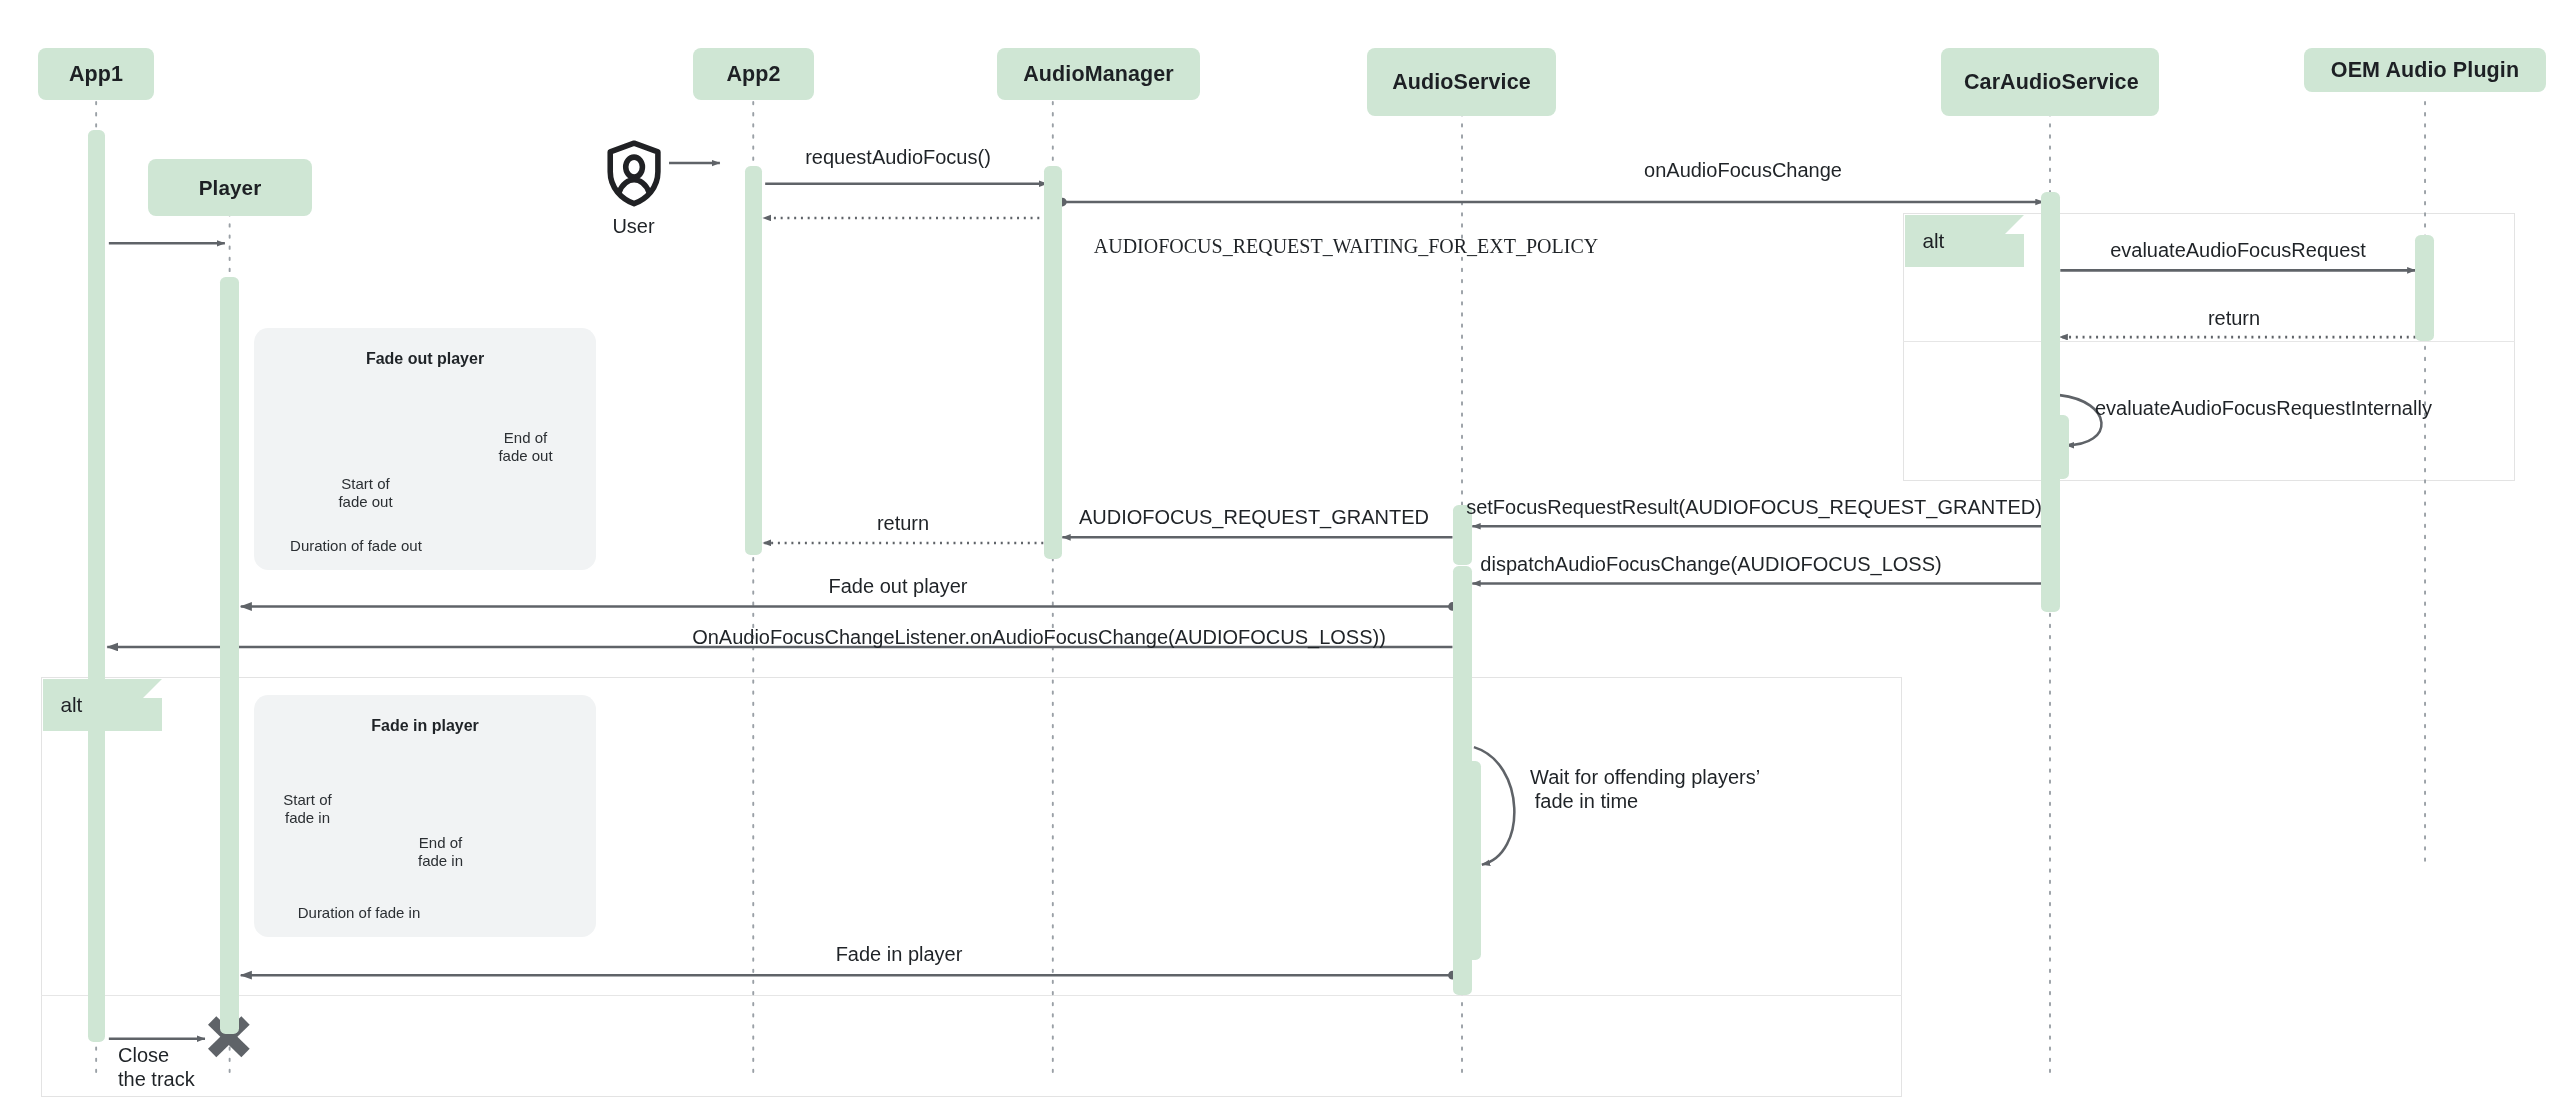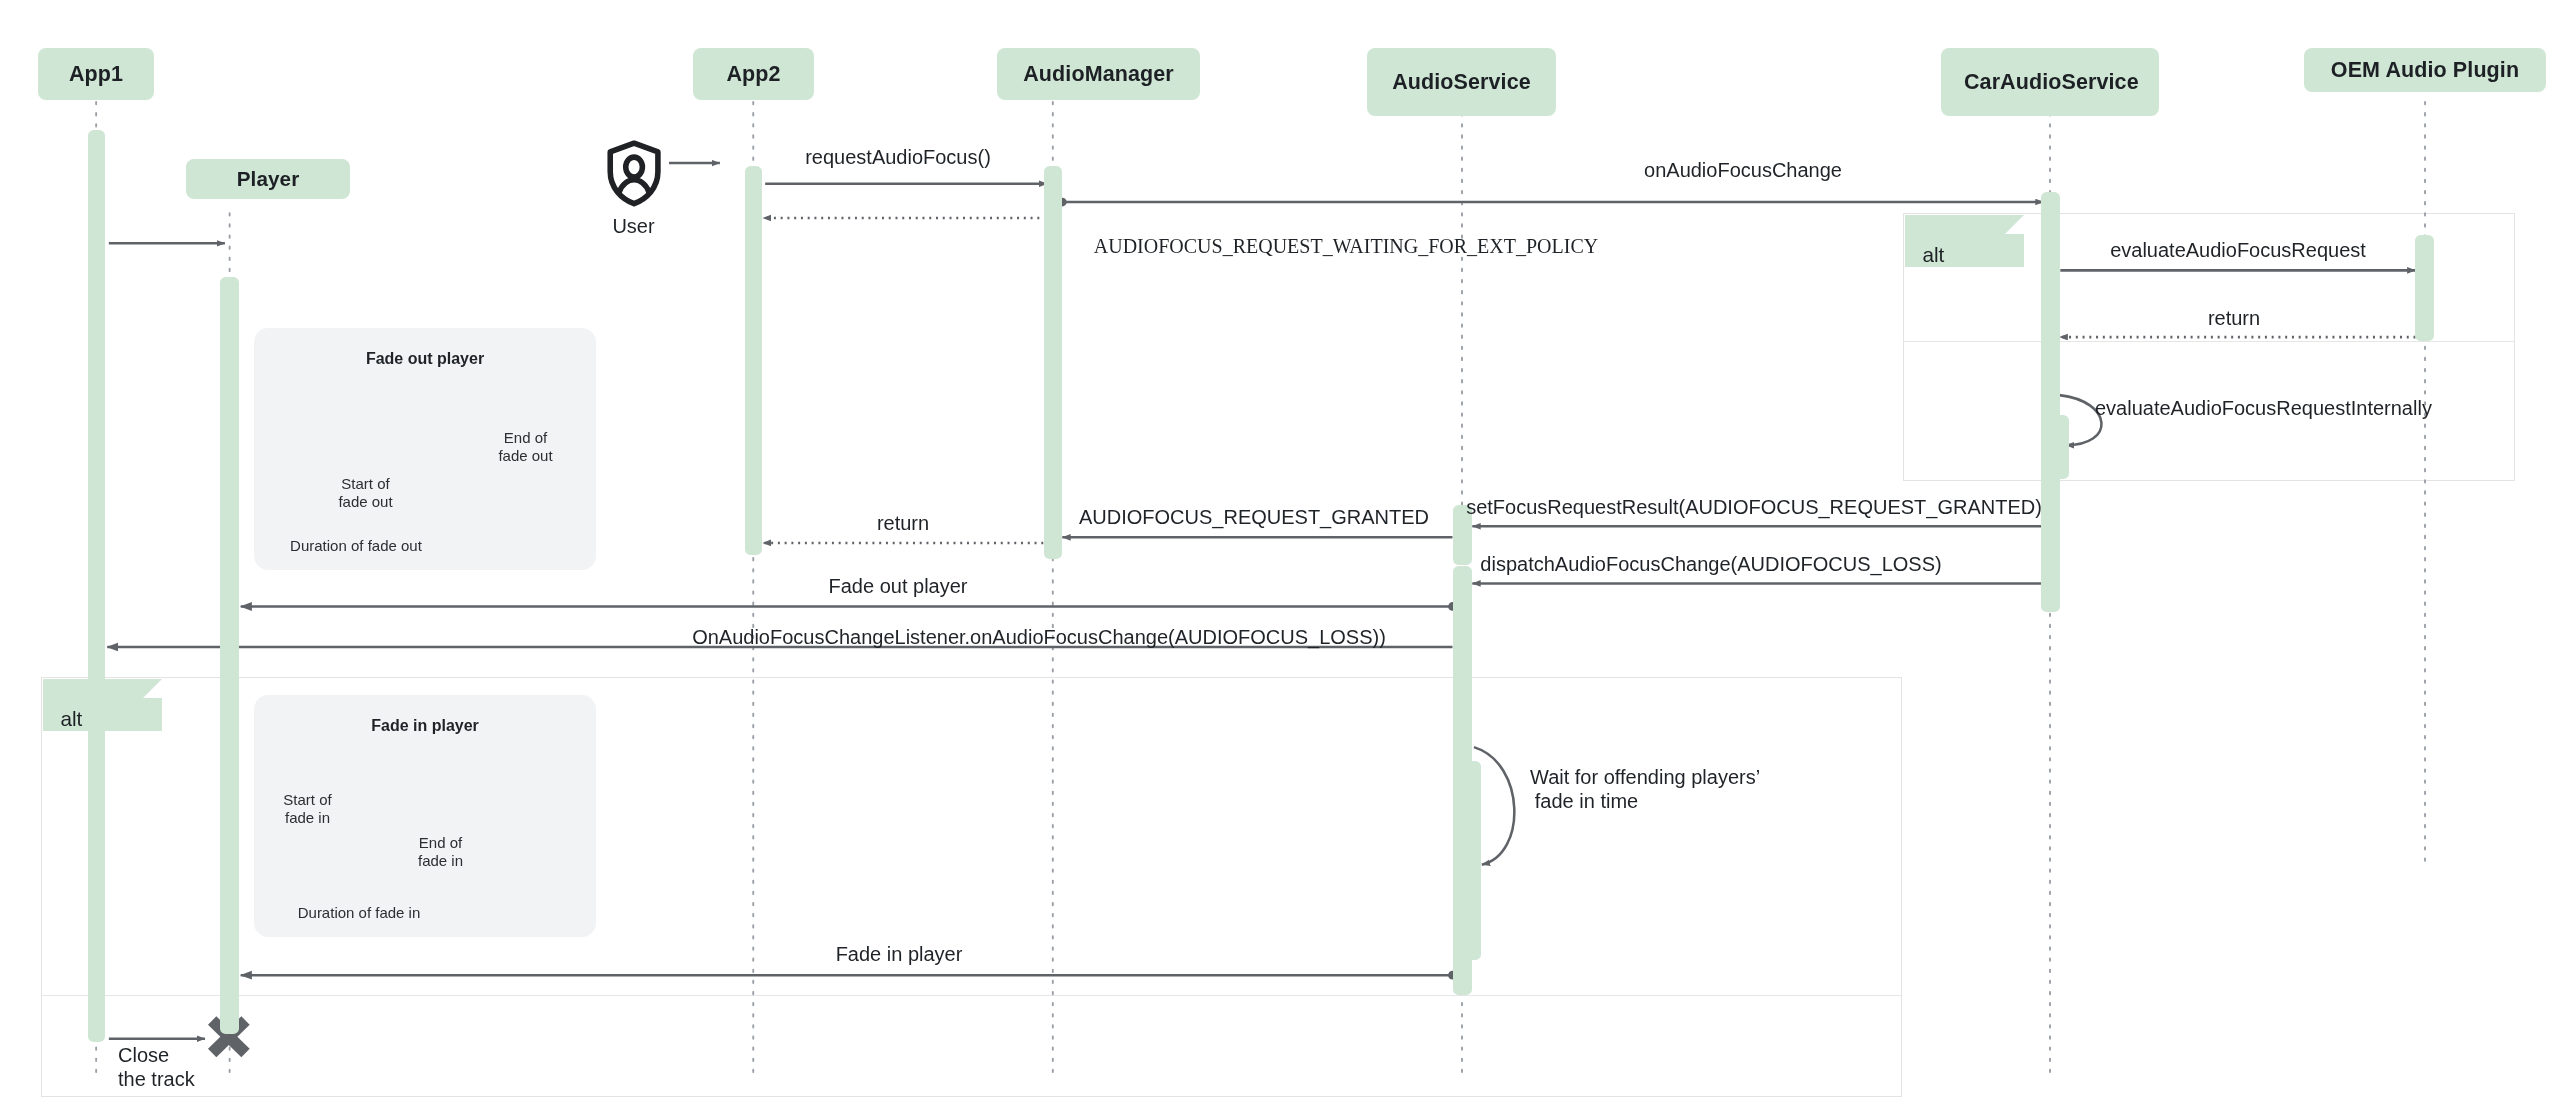--- a/index.html
+++ b/index.html
@@ -44,21 +44,21 @@
   .lbl.c{transform:translateX(-50%);}
 
   
   .frag{position:absolute;border:1.6px solid #e3e3e3;box-sizing:border-box;background:transparent;}
   .fragdiv{position:absolute;height:0;border-top:1.6px solid #e6e6e6;}
   .altlabel{
     position:absolute;
     background:#cfe6d4;
     color:#1d2024;
     font-size:20.7px;
-    display:flex;align-items:flex-end;
+    display:flex;align-items:center;
     padding-left:17.5px;
     box-sizing:border-box;
   }
   .altlabel::after{
     content:"";
     position:absolute;right:0px;top:0;
     border-style:solid;
     border-width:0 0 19px 19px;
     border-color:transparent transparent #ffffff transparent;
   }
@@ -228,21 +228,21 @@
     <div class="act" style="left:1453px;top:505px;width:19px;height:60px;"></div>
     <div class="act" style="left:1453px;top:566px;width:19px;height:429px;"></div>
     <div class="act" style="left:1462px;top:761px;width:19px;height:199px;"></div>
     <div class="act" style="left:2041px;top:192px;width:19px;height:420px;"></div>
     <div class="act" style="left:2050px;top:415px;width:19px;height:64px;"></div>
     <div class="act" style="left:2415px;top:235px;width:19px;height:106px;"></div>
 
     <div class="pbox" style="left:38px;top:48px;width:116px;height:52px;">
       <span>App1</span>
     </div>
-    <div class="pbox sub" style="left:148px;top:159px;width:164px;height:40px;margin-left:38px;">
+    <div class="pbox sub" style="left:148px;top:159px;width:164px;height:57px;">
       <span>Player</span>
     </div>
     <div class="pbox" style="left:693px;top:48px;width:121px;height:52px;">
       <span>App2</span>
     </div>
     <div class="pbox" style="left:997px;top:48px;width:203px;height:52px;">
       <span>AudioManager</span>
     </div>
     <div class="pbox" style="left:1367px;top:48px;width:189px;height:68px;justify-content:center;">
       <span>AudioService</span>

